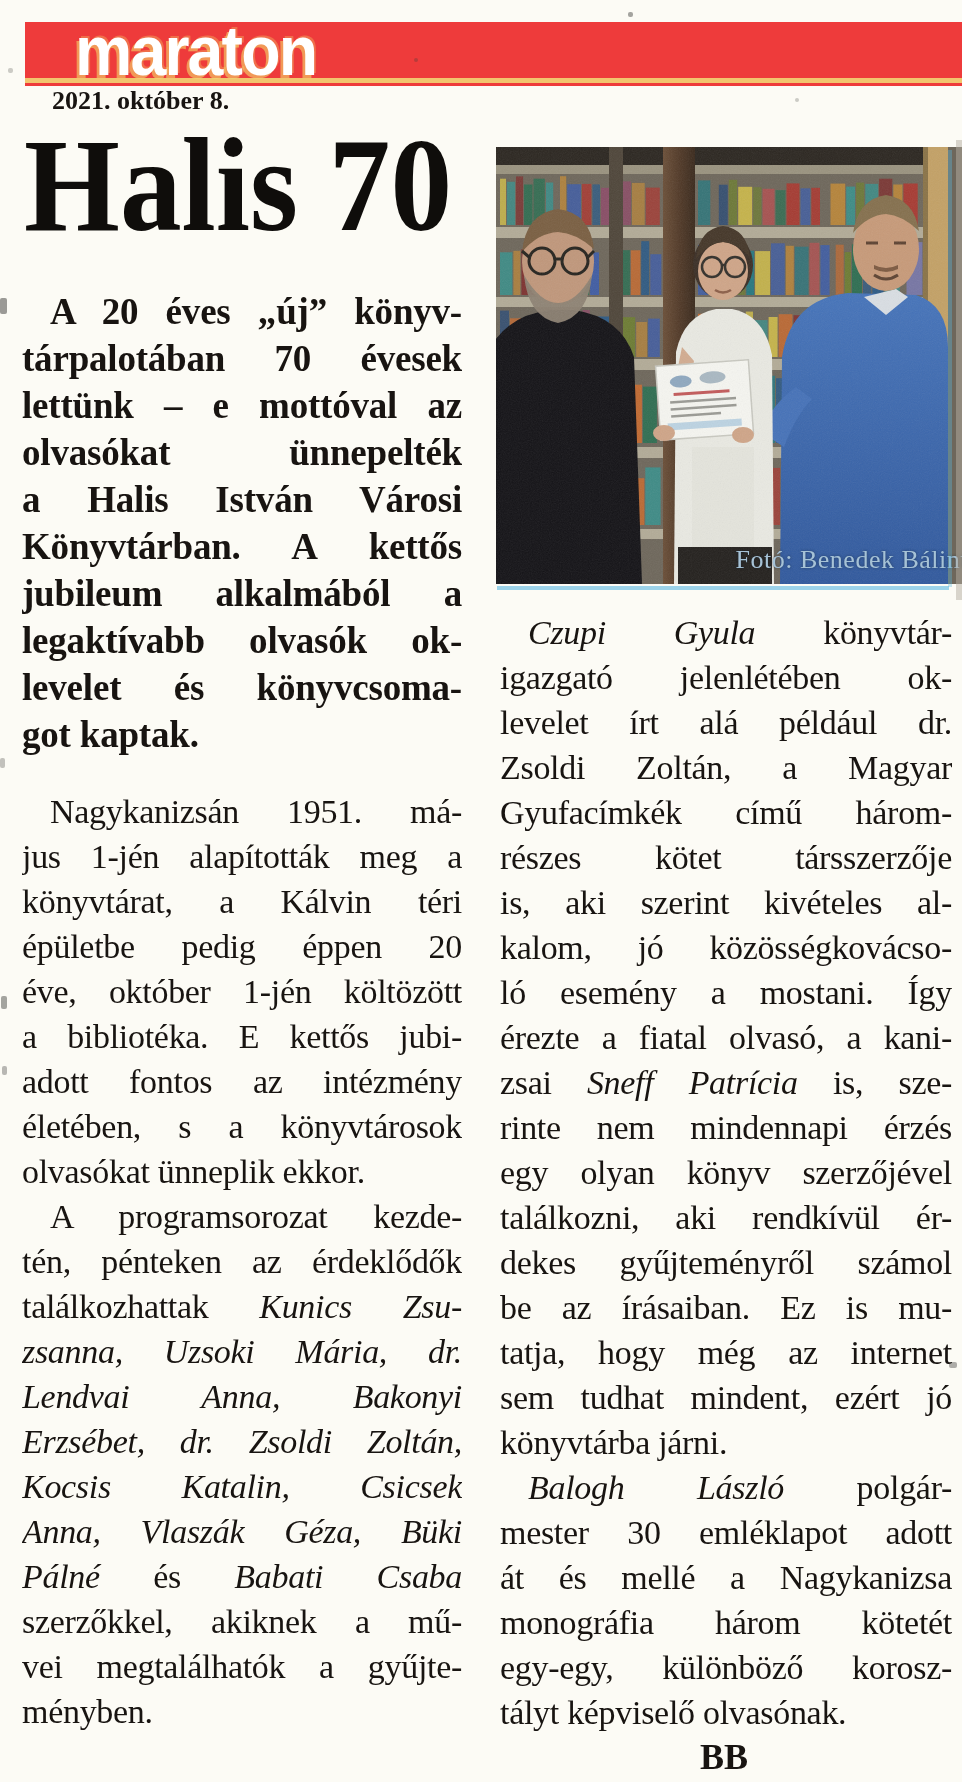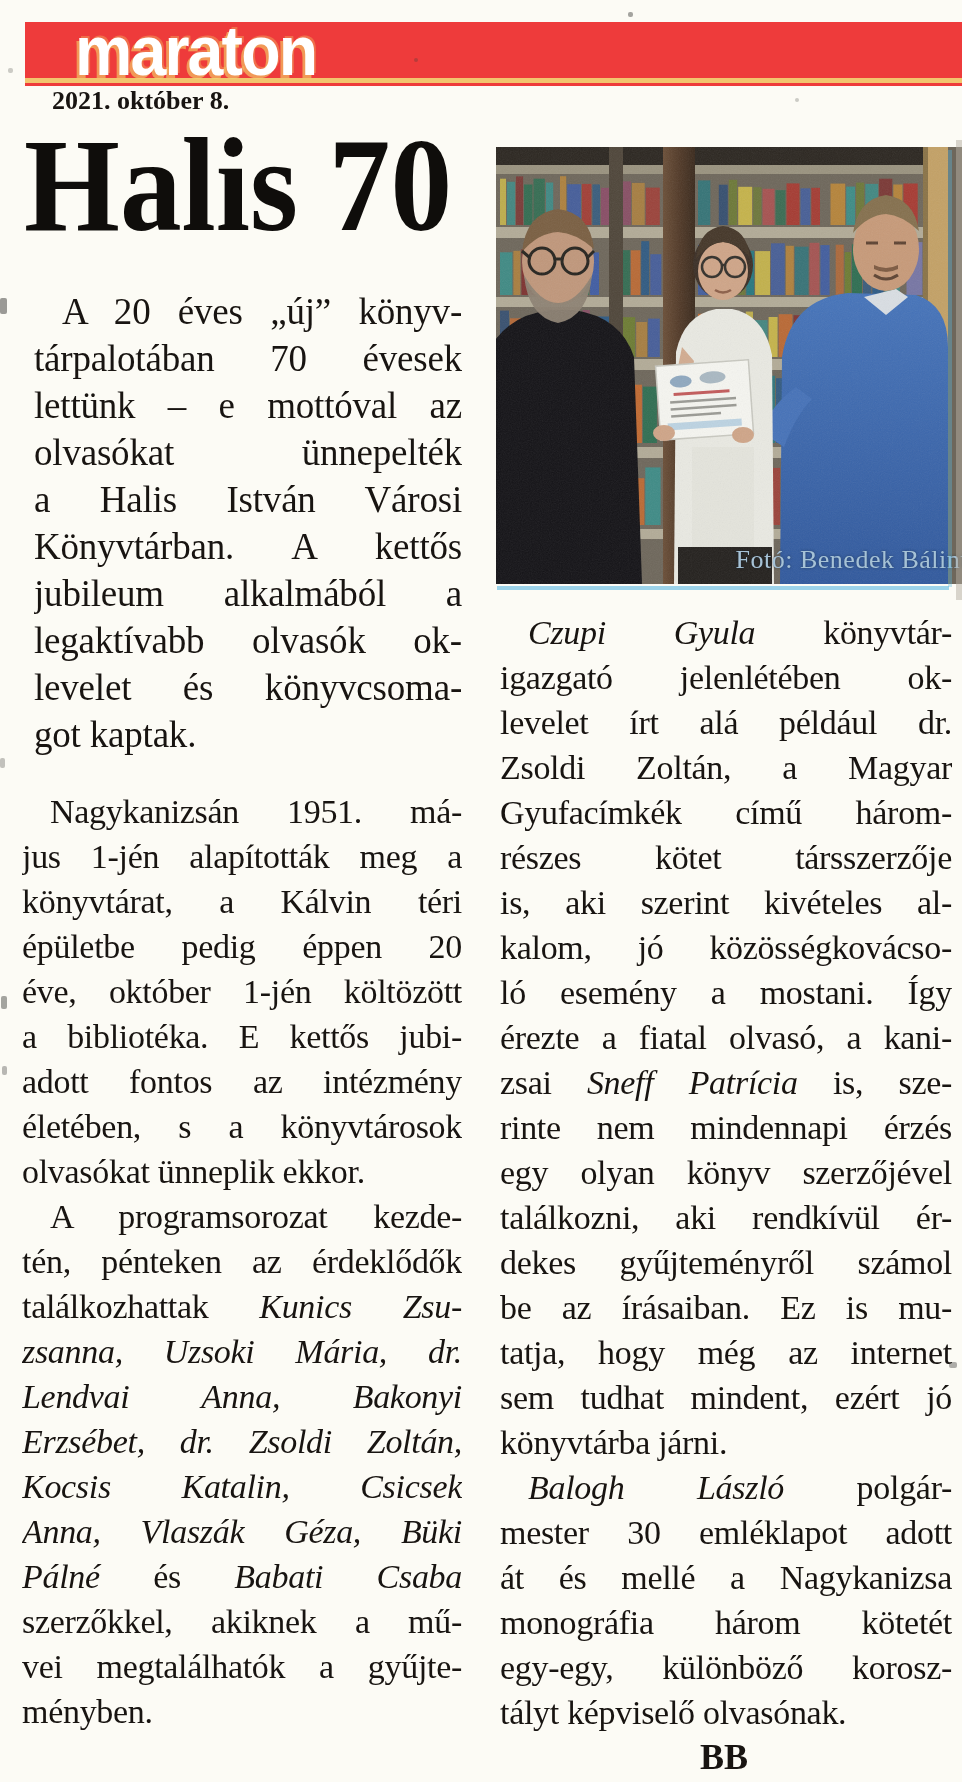--- a/index.html
+++ b/index.html
@@ -29,21 +29,21 @@
   .page-edge-right{position:absolute;left:956px;top:140px;width:6px;height:460px;
         background:#b3aea2;opacity:.5;}
   
   .col{position:absolute;}
   .col-left{left:22px;top:288px;width:440px;}
   .col-right{left:500px;top:610px;width:452px;}
   .line{height:45px;line-height:45px;font-size:34px;letter-spacing:-.3px;
         text-align:justify;text-align-last:justify;overflow:hidden;}
   .line.first{text-indent:28px;}
   .line.lastline{text-align-last:left;}
-  .para.lead .line{height:47px;line-height:47px;font-size:37px;font-weight:normal;letter-spacing:-.2px;margin-left:12px;}
+  .para.lead .line{height:47px;line-height:47px;font-size:37px;font-weight:bold;letter-spacing:-.2px;}
   .para.lead{margin-bottom:31px;}
   em{font-style:italic;}
   .byline{text-align:center;font-weight:bold;font-size:36px;line-height:45px;padding-right:4px;}
   .speck{position:absolute;background:#3a3a38;border-radius:2px;}
 </style>
 </head>
 <body>
 
 <div class="page" style="color: rgb(24, 20, 17);">
 

